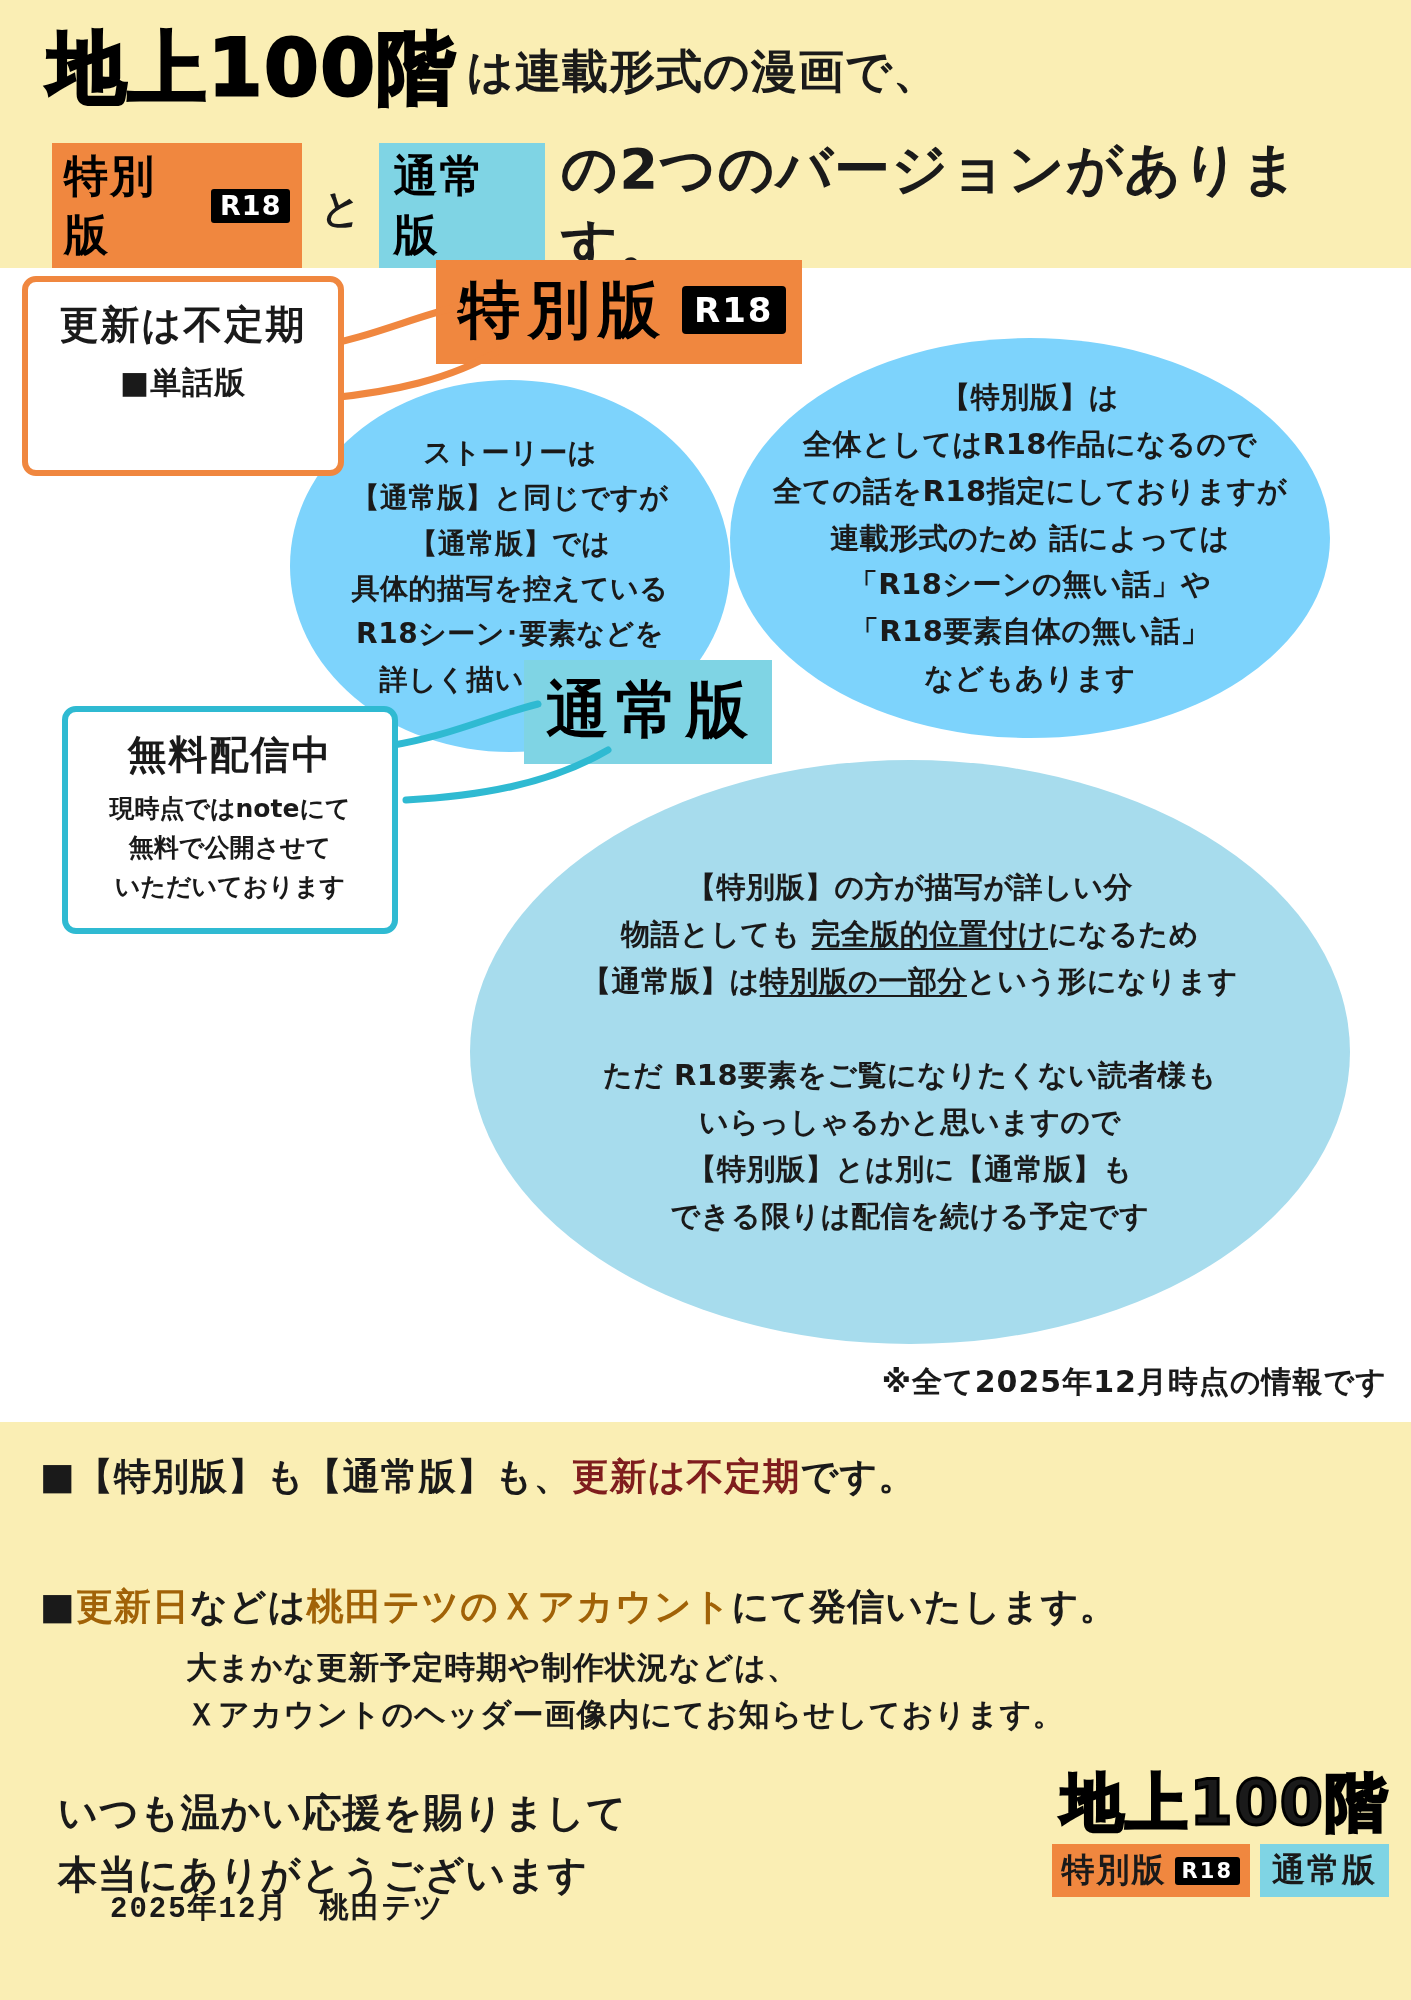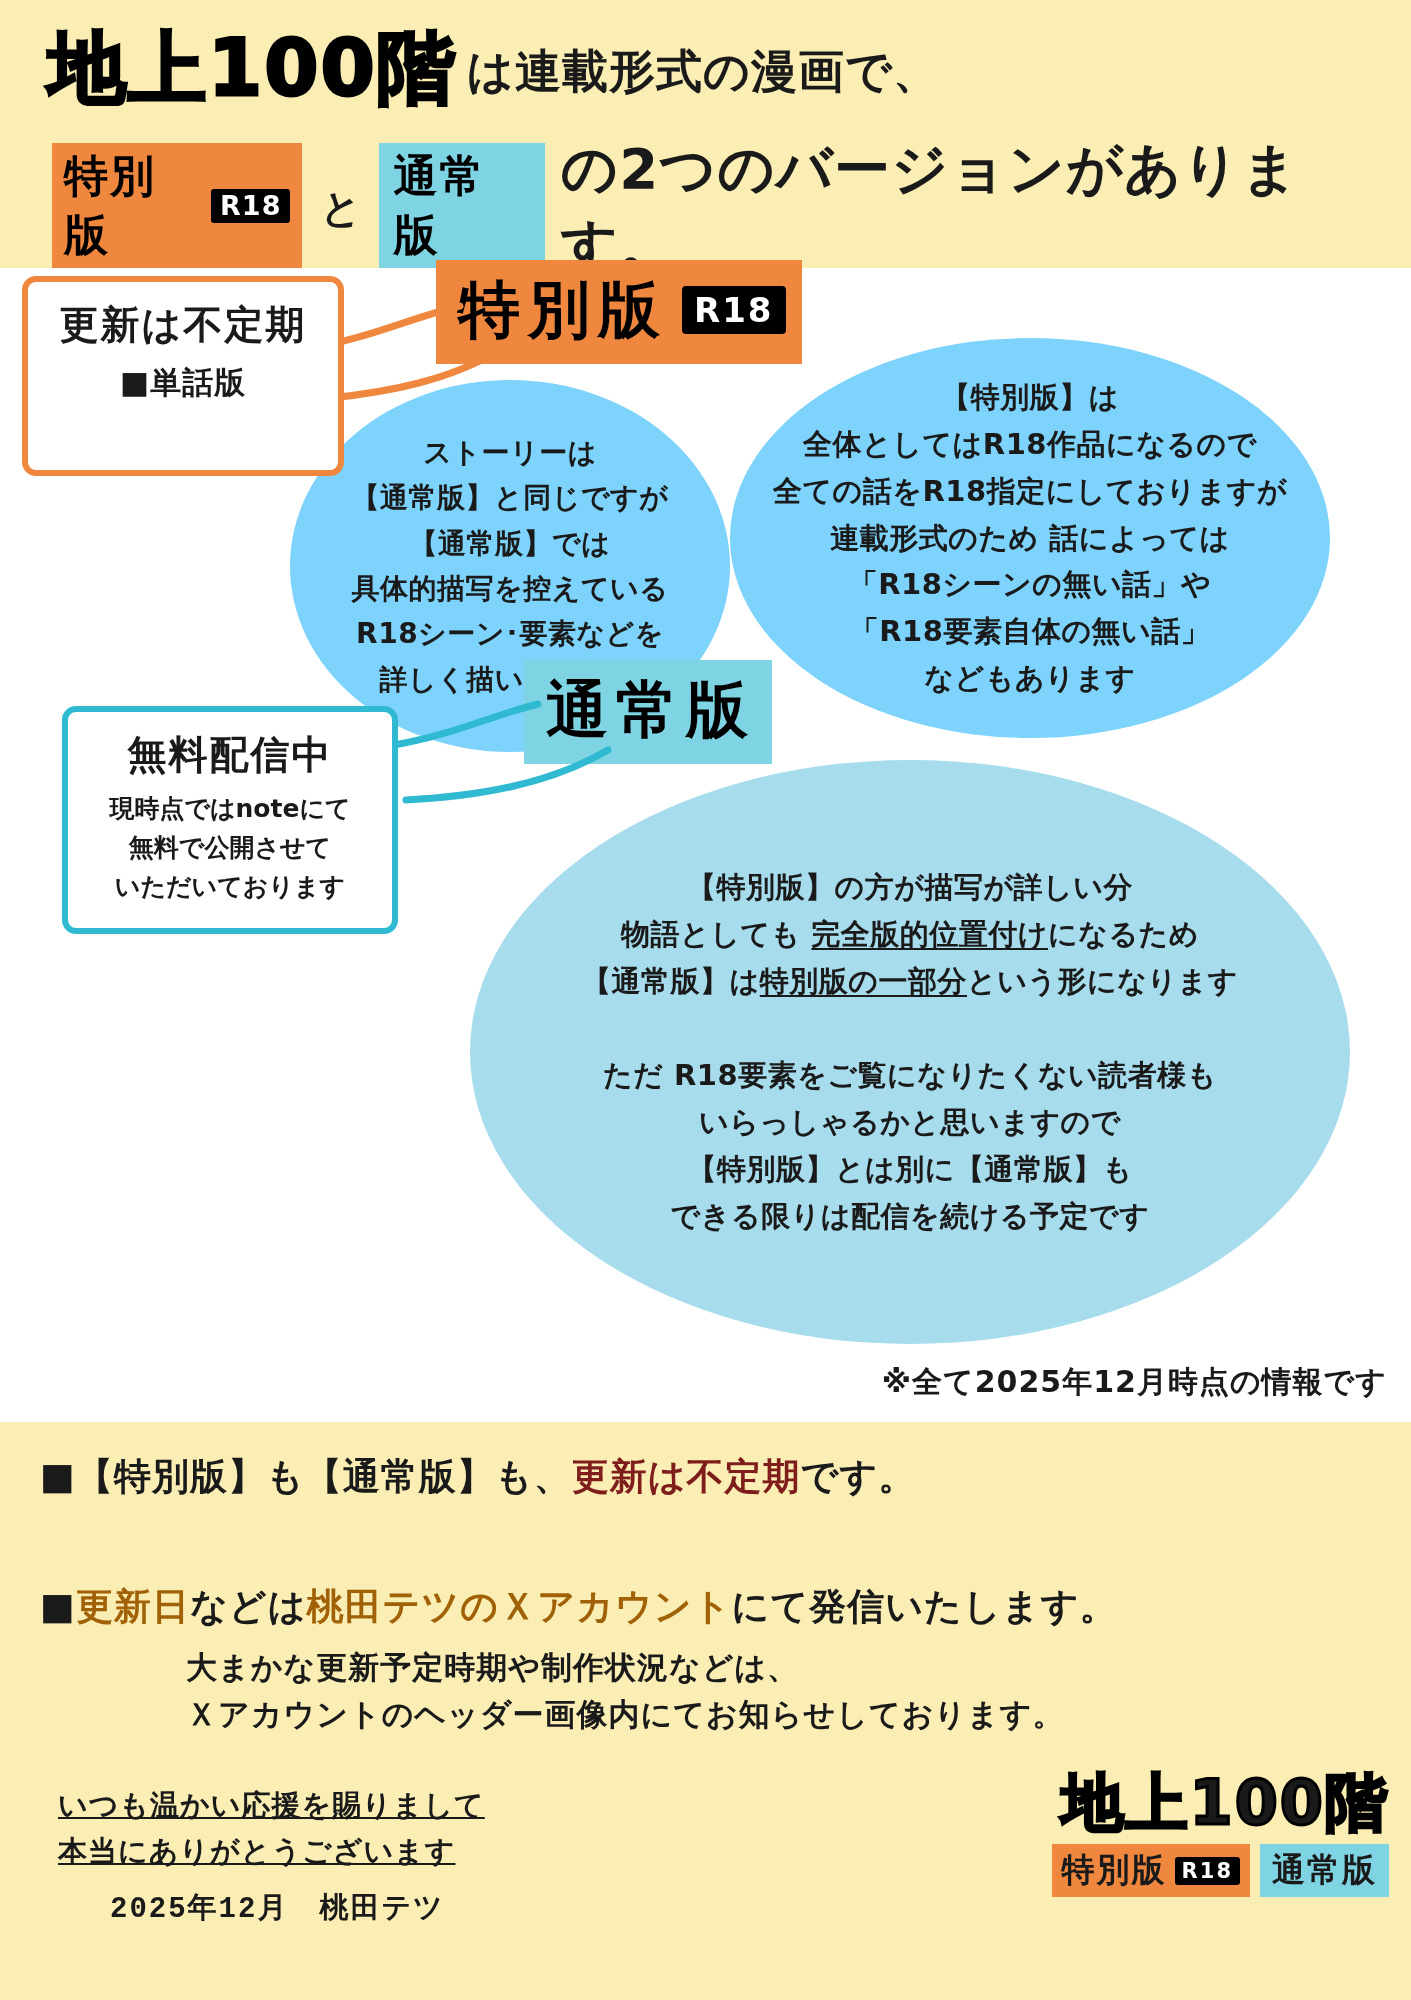--- a/index.html
+++ b/index.html
@@ -199,21 +199,21 @@
     height: 578px;
     background: #faeeb4;
   }
   .f-row { position: absolute; }
   .f-b1 { left: 40px; top: 30px; font-size: 37px; font-weight: 800; letter-spacing: 1px; }
   .f-b1 .red { color: #7f1d1d; }
   .f-s1 { left: 140px; top: 92px; font-size: 31px; font-weight: 800; letter-spacing: 1px; }
   .f-b2 { left: 40px; top: 160px; font-size: 37px; font-weight: 800; letter-spacing: 1px; }
   .f-b2 .red { color: #a16207; }
   .f-s2 { left: 140px; top: 222px; font-size: 31px; font-weight: 800; line-height: 1.5; letter-spacing: 1px; margin-left: 46px; }
-  .f-thanks { left: 58px; top: 360px; font-size: 29px; font-weight: 700; line-height: 1.6; letter-spacing: 1px; text-decoration: underline; }
+  .f-thanks { left: 58px; top: 360px; font-size: 39px; font-weight: 700; line-height: 1.6; letter-spacing: 1px; }
   .f-date { left: 110px; top: 466px; font-size: 29px; font-weight: 700; letter-spacing: 2px; font-family: Liberation Mono, monospace; }
 
   .f-logo {
     position: absolute;
     right: 22px;
     top: 348px;
     text-align: right;
   }
   .f-logo .big {
     font-size: 62px;

